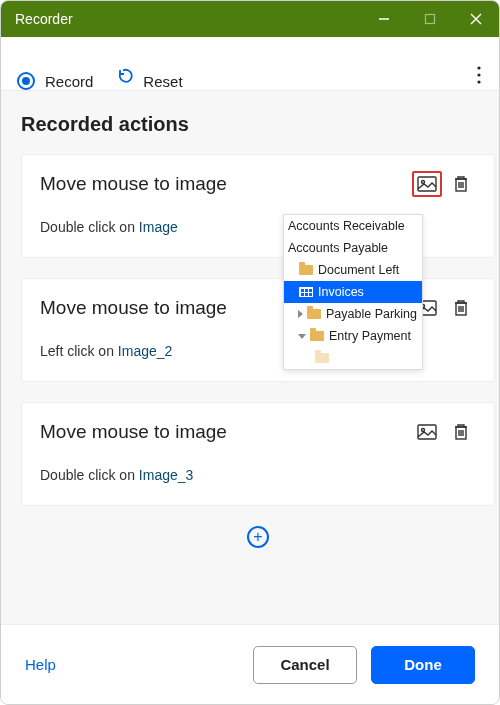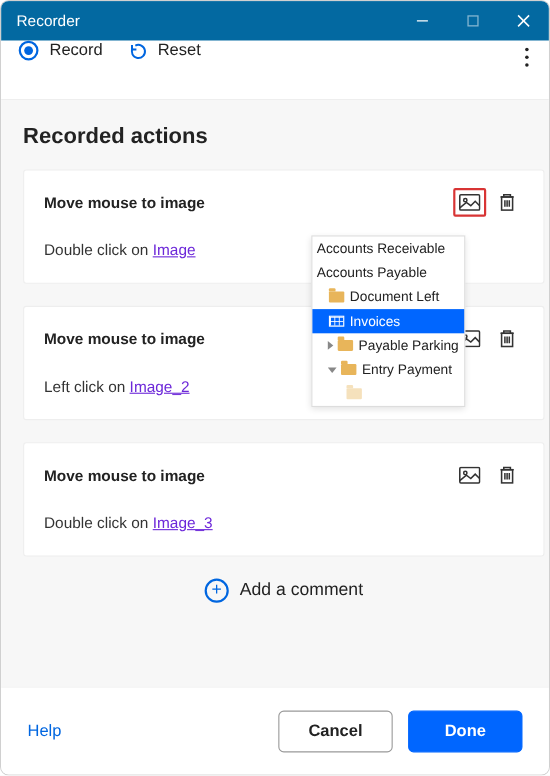--- a/index.html
+++ b/index.html
@@ -2,28 +2,28 @@
 <html><head>
 <meta charset="utf-8">
 <style>
   * { box-sizing: border-box; margin: 0; padding: 0; }
   html, body { width: 500px; height: 705px; font-family: "Segoe UI", Arial, sans-serif; }
   .window {
     width: 500px; height: 705px; border: 1px solid #d0d0d0; border-radius: 8px;
     overflow: hidden; display: flex; flex-direction: column; background: #fff;
   }
   .titlebar {
-    background: #0369a1; color: #fff; height: 36px; display: flex;
+    background: #4d7c0f; color: #fff; height: 36px; display: flex;
     align-items: center; padding: 0 0 0 14px; font-size: 14px;
   }
   .titlebar .spacer { flex: 1; }
   .winbtn { width: 46px; height: 36px; display: flex; align-items: center; justify-content: center; }
   .winbtn svg { stroke: #fff; fill: none; }
   .toolbar {
-    height: 54px; display: flex; align-items: flex-start; padding: 0 8px 0 16px;
+    height: 54px; display: flex; align-items: flex-end; padding: 0 8px 0 16px;
     border-bottom: 1px solid #eee; background: #fff;
   }
   .rec-dot {
     width: 18px; height: 18px; border: 2px solid #0066e0; border-radius: 50%;
     display: flex; align-items: center; justify-content: center; margin-right: 10px;
   }
   .rec-dot::after { content: ""; width: 8px; height: 8px; background: #0066e0; border-radius: 50%; }
   .tool-label { font-size: 15px; color: #222; margin-right: 22px; }
   .undo-icon { margin-right: 8px; }
   .toolbar .spacer { flex: 1; }
@@ -32,26 +32,26 @@
     flex: 1; background: #f7f7f7; padding: 22px 4px 12px 20px; position: relative;
     overflow: hidden;
   }
   .section-title { font-size: 20px; font-weight: 600; color: #222; margin-bottom: 18px; }
   .cards { position: relative; }
   .card {
     background: #fff; border: 1px solid #eee; border-radius: 3px; padding: 16px 18px 22px 18px;
     margin-bottom: 20px;
   }
   .card-head { display: flex; align-items: center; }
-  .card-title { font-size: 14px; font-weight: 700; color: #222; flex: 1; }
+  .card-title { font-size: 19px; font-weight: 400; color: #222; flex: 1; }
   .card-actions { display: flex; gap: 4px; }
   .icon-btn { width: 30px; height: 26px; display: flex; align-items: center; justify-content: center; }
   .icon-btn.boxed { border: 2px solid #d83434; border-radius: 2px; }
   .card-sub { margin-top: 22px; font-size: 14px; color: #333; }
-  .link { text-decoration: underline; color: #6d28d9; }
+  .link { color: #0c4a6e; }
   .add-comment {
     display: flex; align-items: center; justify-content: center; gap: 10px;
     font-size: 16px; color: #222; margin-top: 10px;
   }
   .plus-circ {
     width: 22px; height: 22px; border: 2px solid #0066e0; border-radius: 50%;
     color: #0066e0; display: flex; align-items: center; justify-content: center;
     font-size: 16px; font-weight: 400; line-height: 1;
   }
   .footer {
@@ -260,21 +260,20 @@
           <span class="tree-icon">
               <span class="folder"></span>
             </span>
         </div>
       </div>
 
     </div>
 
     <div class="add-comment">
       <span class="plus-circ">+</span>
-      <span>Add a comment</span>
     </div>
   </div>
 
   <div class="footer">
     <span class="help-link">Help</span>
     <div class="spacer"></div>
     <div class="btn">Cancel</div>
     <div class="btn primary">Done</div>
   </div>
 

